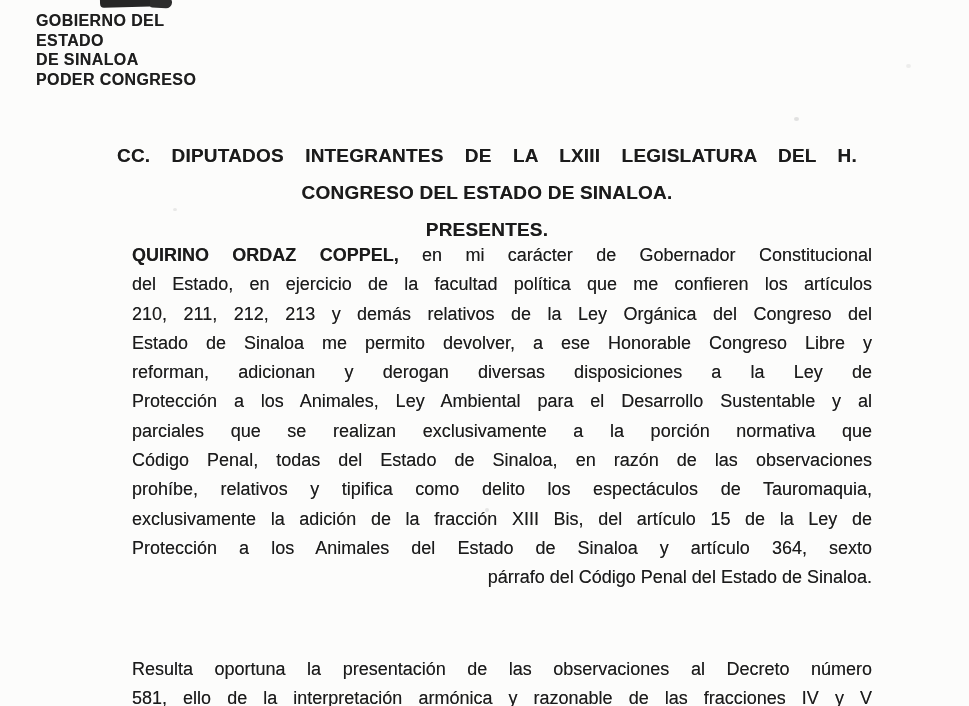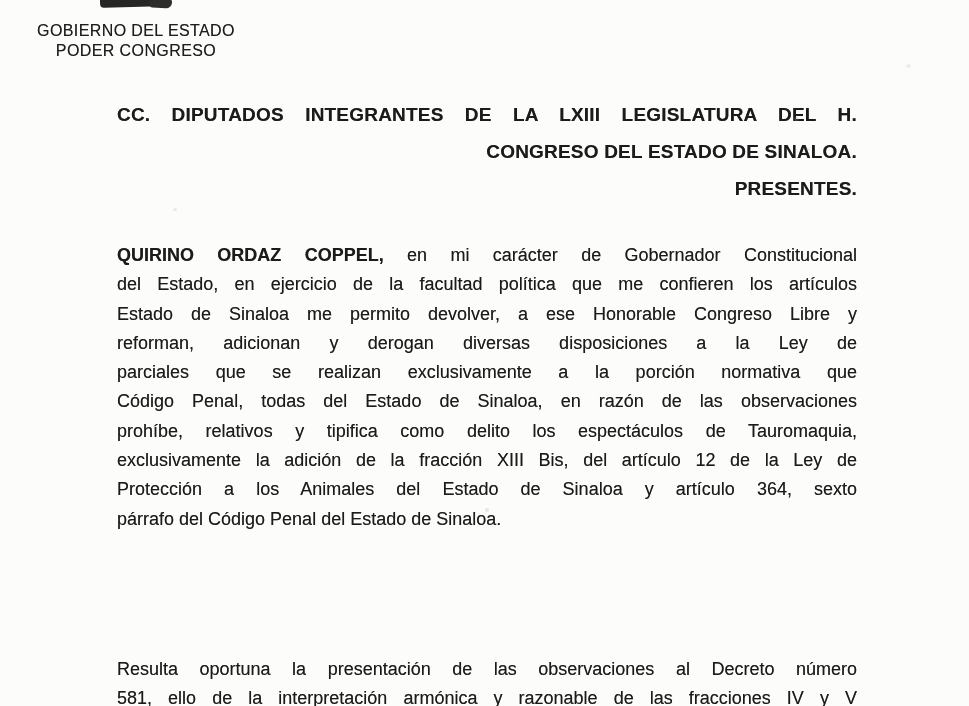--- a/index.html
+++ b/index.html
@@ -21,36 +21,36 @@
     background:#262626; border-radius:3px 5px 6px 4px;
     transform:rotate(-1.5deg);
   }
   .seal .blob2 {
     position:absolute; left:50px; top:1px; width:22px; height:11px;
     background:#2d2d2d; border-radius:2px 6px 7px 3px;
     transform:rotate(3deg);
   }
 
   .letterhead {
-    position:absolute; left:36px; top:21px; width:200px;
-    text-align:center; font-weight:400; font-size:16px; line-height:19.5px;
+    position:absolute; left:36px; top:11px; width:200px;
+    text-align:left; font-weight:700; font-size:16px; line-height:19.5px;
     letter-spacing:.4px; color:#1e1e1e;
   }
 
   .recipient {
     position:absolute; left:117px; top:96px; width:740px;
     font-weight:700; font-size:19px; line-height:37px; letter-spacing:.2px;
   }
-  .rline { text-align:right; }
-  .rline.just { text-align:justify; text-align-last:justify; }
+  .rline { text-align:center; }
+  .rline.just { text-align:justify; text-align-last:justify;margin-top:41px; }
 
-  .para { position:absolute; left:117px; width:740px; font-size:18px; line-height:29.3px; }
+  .para { position:absolute; left:132px; width:740px; font-size:18px; line-height:29.3px; }
   .p1 { top:241px; }
   .p2 { top:655px; }
-  .tline { text-align:left; white-space:normal; }
+  .tline { text-align:right; white-space:normal; }
   .tline.just { text-align:justify; text-align-last:justify; }
   .b { font-weight:700; }
 
   
   .speck { position:absolute; background:#9a9a9a; border-radius:50%; opacity:.28; }
   .s1 { left:794px; top:117px; width:5px; height:4px; }
   .s2 { left:806px; top:148px; width:4px; height:3px; opacity:.18; }
   .s3 { left:485px; top:508px; width:4px; height:4px; opacity:.22; }
   .s4 { left:173px; top:208px; width:4px; height:3px; opacity:.2; }
   .s5 { left:906px; top:64px; width:5px; height:4px; opacity:.15; }
@@ -60,38 +60,41 @@
 
 <div class="page">
 
   <div class="seal">
     <div class="blob1"></div>
     <div class="blob2"></div>
   </div>
 
   <div class="letterhead">
     <div>GOBIERNO DEL ESTADO</div>
+    <div>DE SINALOA</div>
     <div>PODER CONGRESO</div>
   </div>
 
   <div class="recipient">
     <div class="rline just">CC. DIPUTADOS INTEGRANTES DE LA LXIII LEGISLATURA DEL H.</div>
     <div class="rline">CONGRESO DEL ESTADO DE SINALOA.</div>
     <div class="rline">PRESENTES.</div>
   </div>
 
   <div class="para p1">
       <div class="tline just"><span class="b">QUIRINO ORDAZ COPPEL,</span><span> en mi carácter de Gobernador Constitucional</span></div>
       <div class="tline just"><span>del Estado, en ejercicio de la facultad política que me confieren los artículos</span></div>
+      <div class="tline just"><span>210, 211, 212, 213 y demás relativos de la Ley Orgánica del Congreso del</span></div>
       <div class="tline just"><span>Estado de Sinaloa me permito devolver, a ese Honorable Congreso Libre y</span></div>
       <div class="tline just"><span>reforman, adicionan y derogan diversas disposiciones a la Ley de</span></div>
+      <div class="tline just"><span>Protección a los Animales, Ley Ambiental para el Desarrollo Sustentable y al</span></div>
       <div class="tline just"><span>parciales que se realizan exclusivamente a la porción normativa que</span></div>
       <div class="tline just"><span>Código Penal, todas del Estado de Sinaloa, en razón de las observaciones</span></div>
       <div class="tline just"><span>prohíbe, relativos y tipifica como delito los espectáculos de Tauromaquia,</span></div>
-      <div class="tline just"><span>exclusivamente la adición de la fracción XIII Bis, del artículo 12 de la Ley de</span></div>
+      <div class="tline just"><span>exclusivamente la adición de la fracción XIII Bis, del artículo 15 de la Ley de</span></div>
       <div class="tline just"><span>Protección a los Animales del Estado de Sinaloa y artículo 364, sexto</span></div>
       <div class="tline"><span>párrafo del Código Penal del Estado de Sinaloa.</span></div>
     </div>
 
   <div class="para p2">
       <div class="tline just"><span>Resulta oportuna la presentación de las observaciones al Decreto número</span></div>
       <div class="tline just"><span>581, ello de la interpretación armónica y razonable de las fracciones IV y V</span></div>
     </div>
 
   <div class="speck s1"></div>

